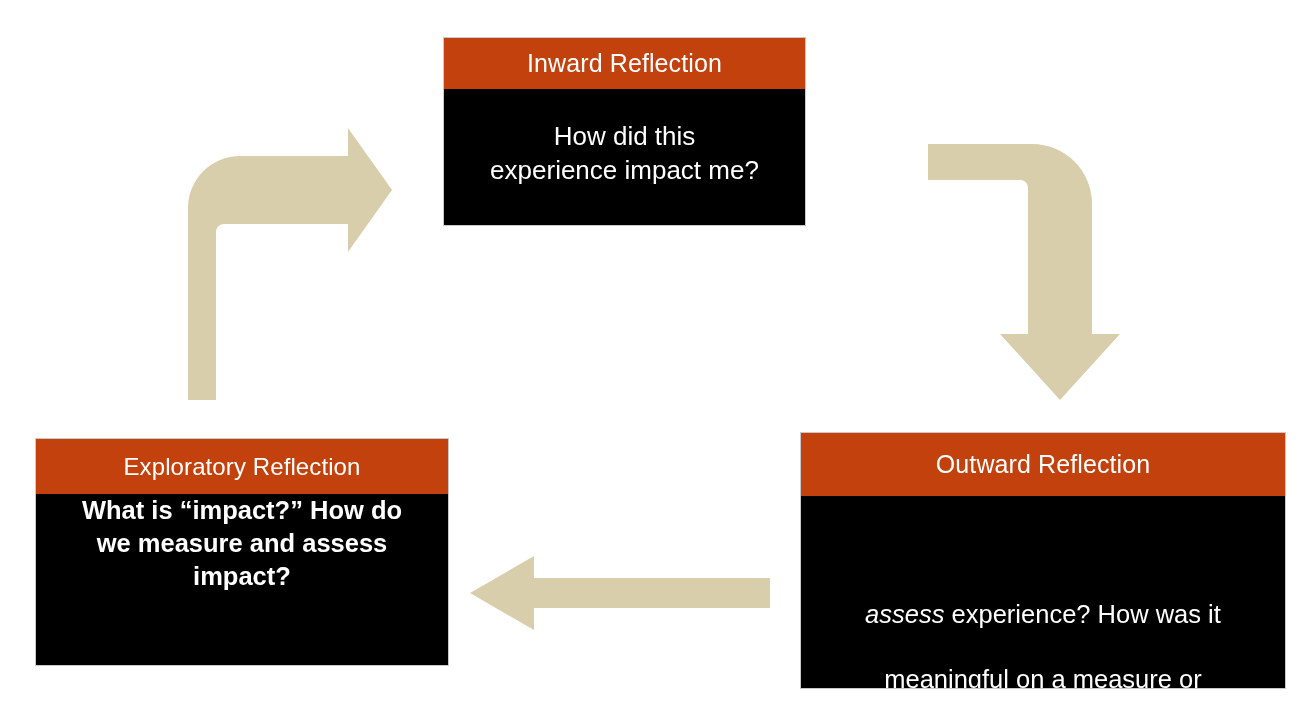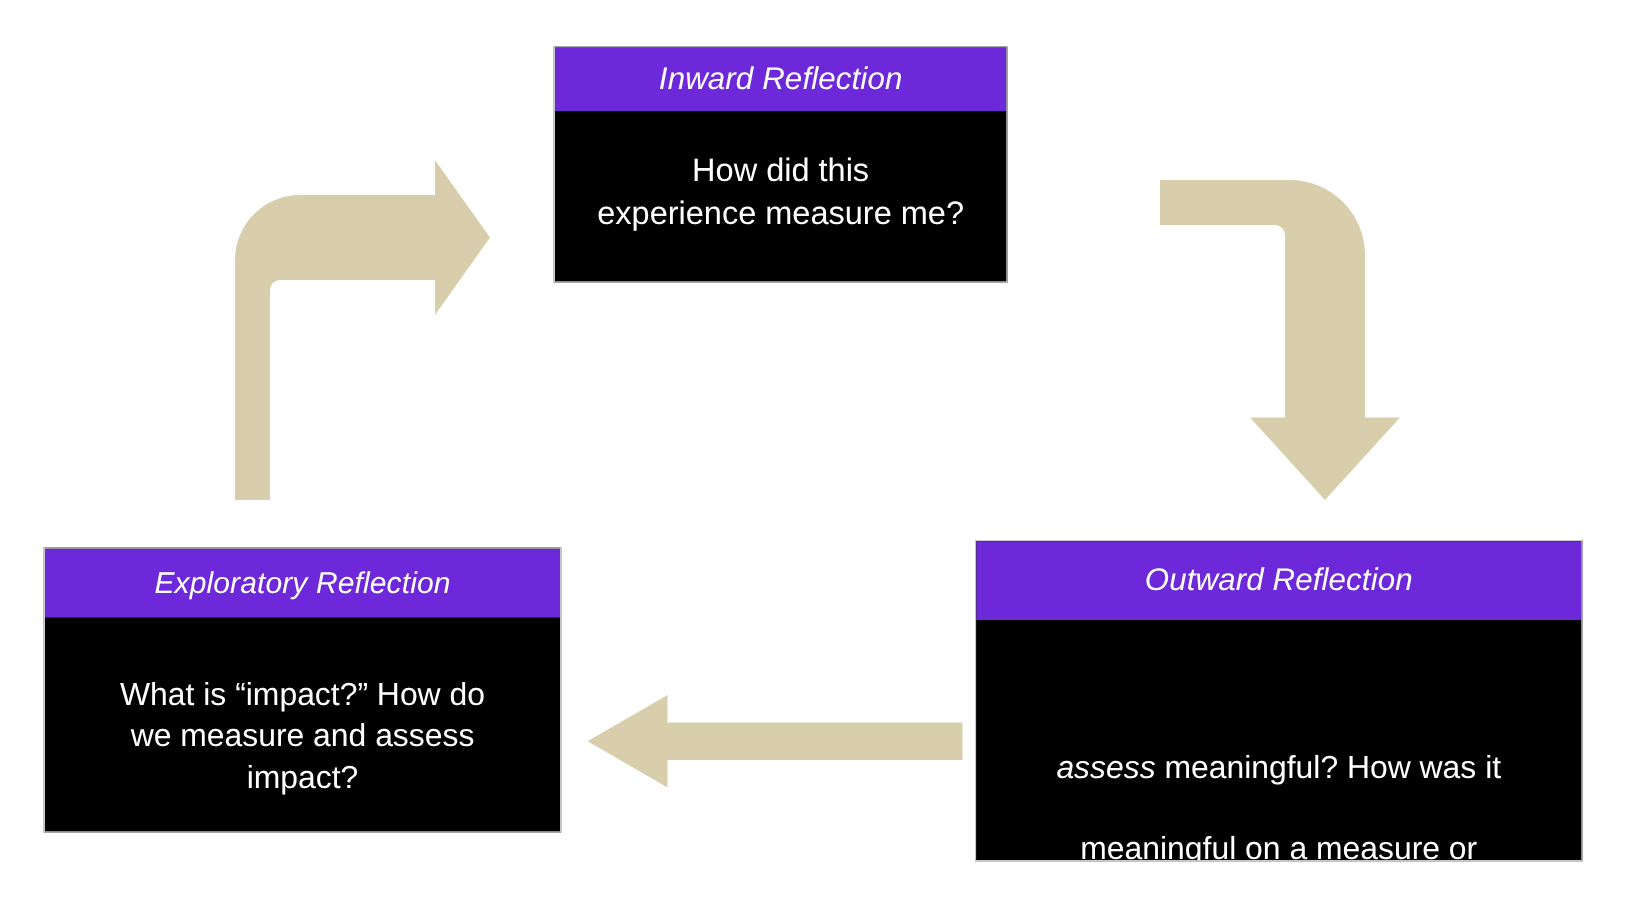--- a/index.html
+++ b/index.html
@@ -27,31 +27,30 @@
   .node {
     position: absolute;
     box-sizing: border-box;
     border: 1px solid #c9c9cc;
     background: #000000;
     display: flex;
     flex-direction: column;
     overflow: hidden;
   }
   .node-header {
-    background: #6d28d9;
+    background: #c2410c;
     color: #ffffff;
     display: flex;
     align-items: center;
     justify-content: center;
     text-align: left;
     font-size: 25px;
     line-height: 1.15;
     letter-spacing: 0.1px;
     flex: none;
-    font-style: italic;
   }
   .node-body {
     flex: 1 1 auto;
     background: #000000;
     color: #ffffff;
     display: flex;
     align-items: center;
     justify-content: center;
     text-align: center;
     font-size: 26px;
@@ -59,27 +58,27 @@
     padding: 4px 10px 10px 10px;
     box-sizing: border-box;
     white-space: pre-line;
   }
   .node-body em { font-style: italic; }
 
   
   #node-inward      { left: 443px; top: 37px;  width: 363px; height: 189px; }
   #node-inward .node-header { height: 51px; }
 
-  #node-outward     { left: 780px; top: 432px; width: 486px; height: 257px; }
+  #node-outward     { left: 800px; top: 432px; width: 486px; height: 257px; }
   #node-outward .node-header { height: 63px; }
   #node-outward .node-body { font-size: 25.5px; line-height: 1.28; padding-bottom: 8px; }
 
-  #node-exploratory { left: 35px;  top: 438px; width: 414px; height: 228px; gap: 32px; }
+  #node-exploratory { left: 35px;  top: 438px; width: 414px; height: 228px; }
   #node-exploratory .node-header { height: 55px; font-size: 24px; }
-  #node-exploratory .node-body { font-size: 25.5px; line-height: 1.30; align-items: flex-start; padding-top: 14px; }
+  #node-exploratory .node-body { font-size: 25.5px; line-height: 1.30; align-items: flex-start; padding-top: 0; font-weight: bold; }
 
   
   .arrow-svg {
     position: absolute;
     overflow: visible;
     pointer-events: none;
   }
   #arrow-exploratory-to-inward { left: 180px; top: 108px;  width: 220px; height: 292px; }
   #arrow-inward-to-outward     { left: 920px; top: 136px;  width: 200px; height: 272px; }
   #arrow-outward-to-exploratory{ left: 470px; top: 548px;  width: 300px; height: 90px;  }
@@ -126,29 +125,29 @@
              L 300,30
              L 300,60
              L 64,60
              L 64,82
              Z" fill="#d8ceab"></path>
   </svg>
 
   <div id="node-inward" class="node">
     <div class="node-header">Inward Reflection</div>
     <div class="node-body">How did this
-experience measure me?</div>
+experience impact me?</div>
   </div>
 
   <div id="node-outward" class="node">
     <div class="node-header">Outward Reflection</div>
     <div class="node-body">
       <span>
         <br>
-        <em>assess</em><span> meaningful? How was it</span><br>
+        <em>assess</em><span> experience? How was it</span><br>
         <span>meaningful on a measure or</span><br>
         
       </span>
     </div>
   </div>
 
   <div id="node-exploratory" class="node">
     <div class="node-header">Exploratory Reflection</div>
     <div class="node-body">What is “impact?” How do
 we measure and assess

